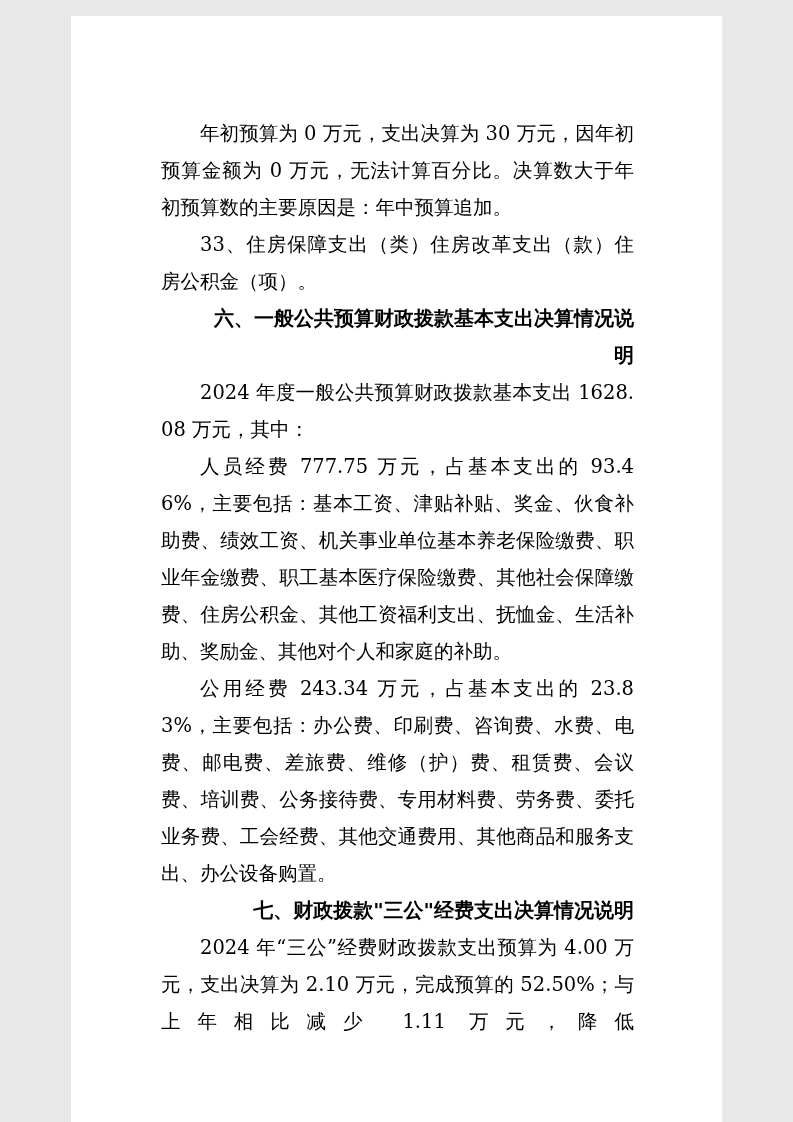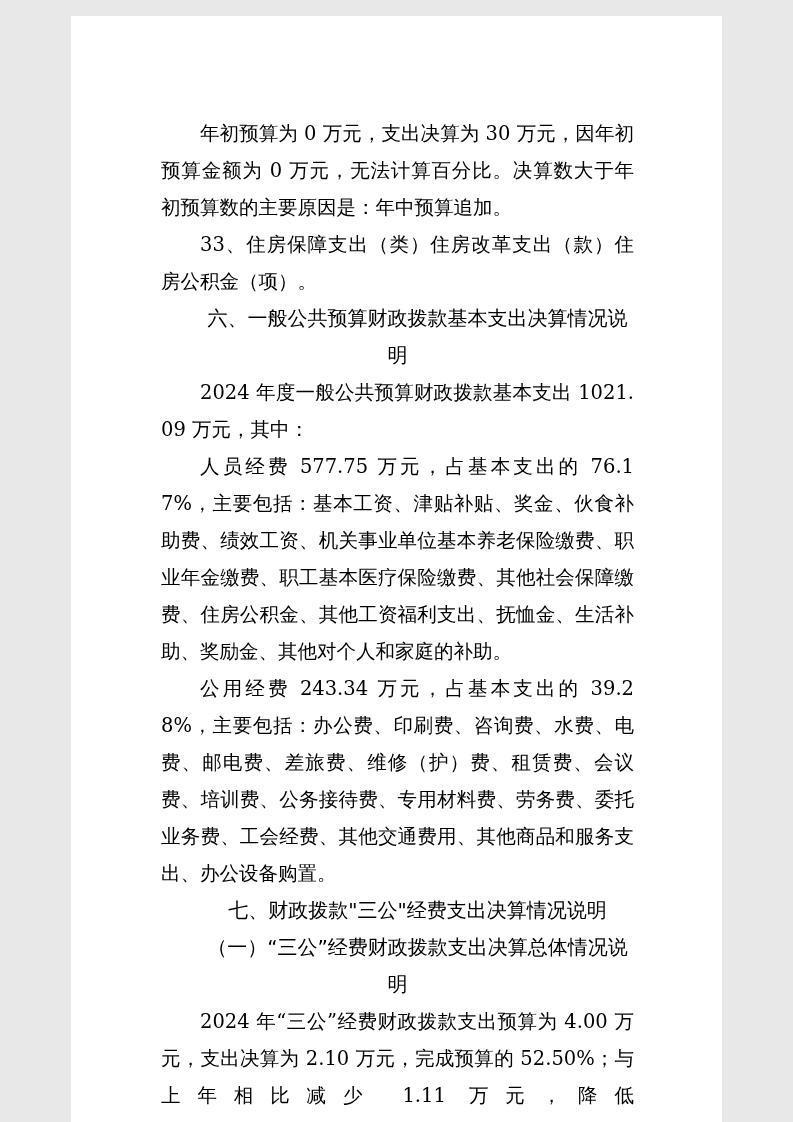--- a/index.html
+++ b/index.html
@@ -23,37 +23,36 @@
     font-size: 19.5px;
     line-height: 37px;
     color: #000000;
     text-align: justify;
     text-indent: 2em;
     word-break: break-all;
   }
   .heading {
     margin: 0;
     font-family: "DejaVu Sans", "Liberation Sans", sans-serif;
-    font-weight: 400;
+    font-weight: 700;
     font-size: 20px;
     line-height: 37px;
     color: #000000;
-    text-align: center;
+    text-align: right;
     text-indent: 2em;
   }
   .justify-last {
     text-align-last: justify;
   }
 </style>
 </head>
 <body>
 
 <div class="page">
   <p class="para">年初预算为 0 万元，支出决算为 30 万元，因年初预算金额为 0 万元，无法计算百分比。决算数大于年初预算数的主要原因是：年中预算追加。</p>
   <p class="para">33、住房保障支出（类）住房改革支出（款）住房公积金（项）。</p>
   <p class="heading">六、一般公共预算财政拨款基本支出决算情况说明</p>
-  <p class="para">2024 年度一般公共预算财政拨款基本支出 1021.09 万元，其中：</p>
-  <p class="para">人员经费 577.75 万元，占基本支出的 76.17%，主要包括：基本工资、津贴补贴、奖金、伙食补助费、绩效工资、机关事业单位基本养老保险缴费、职业年金缴费、职工基本医疗保险缴费、其他社会保障缴费、住房公积金、其他工资福利支出、抚恤金、生活补助、奖励金、其他对个人和家庭的补助。</p>
-  <p class="para">公用经费 243.34 万元，占基本支出的 39.28%，主要包括：办公费、印刷费、咨询费、水费、电费、邮电费、差旅费、维修（护）费、租赁费、会议费、培训费、公务接待费、专用材料费、劳务费、委托业务费、工会经费、其他交通费用、其他商品和服务支出、办公设备购置。</p>
+  <p class="para">2024 年度一般公共预算财政拨款基本支出 1628.08 万元，其中：</p>
+  <p class="para">人员经费 777.75 万元，占基本支出的 93.46%，主要包括：基本工资、津贴补贴、奖金、伙食补助费、绩效工资、机关事业单位基本养老保险缴费、职业年金缴费、职工基本医疗保险缴费、其他社会保障缴费、住房公积金、其他工资福利支出、抚恤金、生活补助、奖励金、其他对个人和家庭的补助。</p>
+  <p class="para">公用经费 243.34 万元，占基本支出的 23.83%，主要包括：办公费、印刷费、咨询费、水费、电费、邮电费、差旅费、维修（护）费、租赁费、会议费、培训费、公务接待费、专用材料费、劳务费、委托业务费、工会经费、其他交通费用、其他商品和服务支出、办公设备购置。</p>
   <p class="heading">七、财政拨款"三公"经费支出决算情况说明</p>
-  <p class="heading">（一）“三公”经费财政拨款支出决算总体情况说明</p>
   <p class="para justify-last">2024 年“三公”经费财政拨款支出预算为 4.00 万元，支出决算为 2.10 万元，完成预算的 52.50%；与上年相比减少 1.11 万元，降低</p>
 </div>
 
 </body></html>

